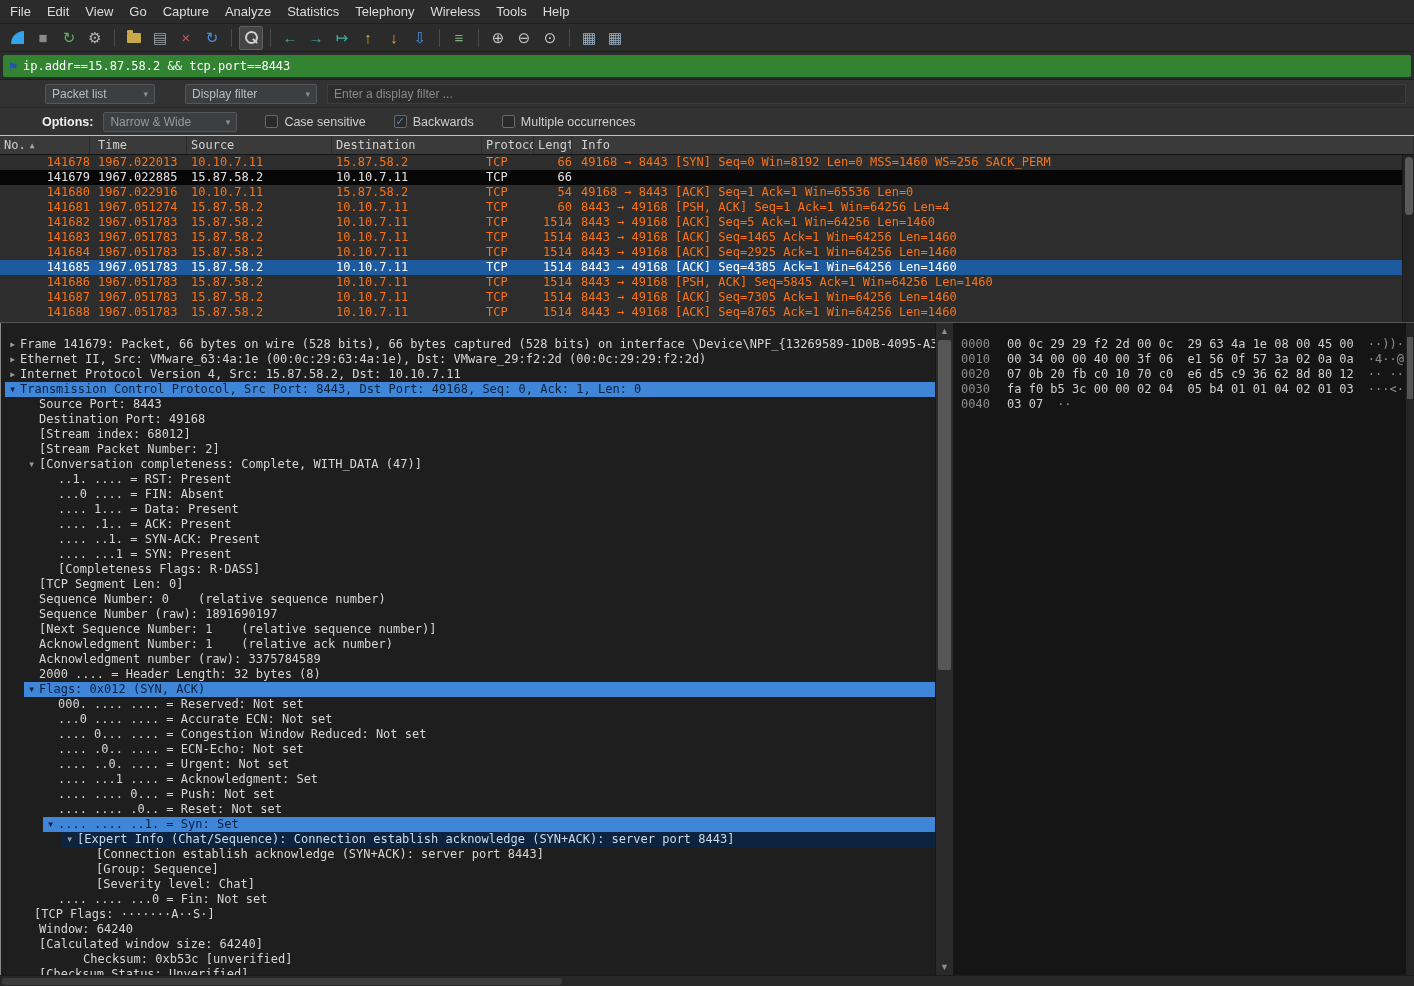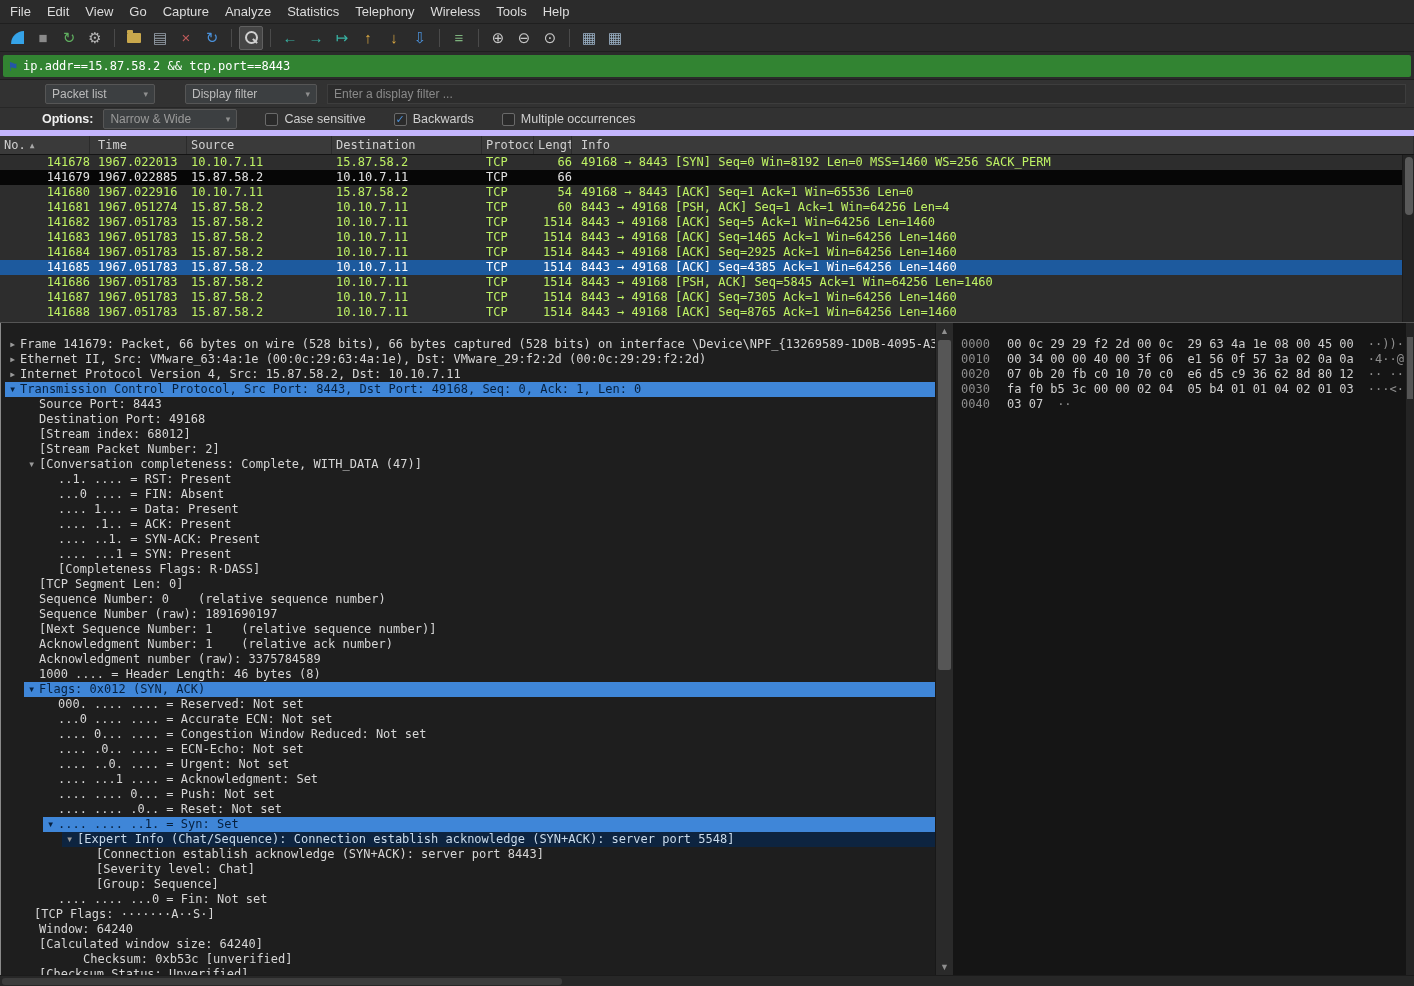--- a/index.html
+++ b/index.html
@@ -32,34 +32,34 @@
   
   .findrow{height:28px;background:#323232;display:flex;align-items:center;border-bottom:1px solid #272727}
   .dropdown{height:20px;background:#3c3f41;border:1px solid #565656;border-radius:2px;color:#bcbcbc;font-size:12px;display:flex;align-items:center;justify-content:space-between;padding:0 6px;cursor:default}
   .dd-arrow{color:#8f8f8f;font-size:9px;margin-left:8px}
   #dd-searchin{width:110px;margin-left:45px}
   #dd-searchtype{width:132px;margin-left:30px}
   .findinput{flex:1;margin:0 8px 0 10px;height:20px;background:#2c2c2c;border:1px solid #3d3d3d;color:#bdbdbd;font-size:12px;padding:0 6px;outline:none}
   .findinput::placeholder{color:#8a8a8a}
 
   
-  .optionsrow{height:28px;background:#323232;display:flex;align-items:center;border-bottom:6px solid #c4b5fd}
+  .optionsrow{height:28px;background:#323232;display:flex;align-items:center;border-bottom:1px solid #c4b5fd}
   .optlabel{font-weight:bold;font-size:12.5px;color:#efefef;margin-left:42px}
   #dd-charwidth{width:134px;margin-left:10px;color:#9a9a9a}
   .cbx-wrap{display:flex;align-items:center;margin-left:28px;color:#cfcfcf;font-size:12.5px;cursor:default}
   .cbx{width:13px;height:13px;background:#2a2a2a;border:1px solid #6a6a6a;border-radius:2px;margin-right:6px;display:flex;align-items:center;justify-content:center;font-size:11px;line-height:11px;color:#4a90d9}
 
   
   .pktheader{height:19px;background:#3a3a3a;display:flex;font-family:"DejaVu Sans Mono","Liberation Mono",monospace;font-size:12px;color:#d0d0d0;border-bottom:1px solid #141414;align-items:center}
   .hc{border-right:1px solid #2b2b2b;height:100%;display:flex;align-items:center;padding:0 4px;overflow:hidden;white-space:nowrap}
   .sortind{font-size:8px;color:#a8a8a8;margin-left:4px}
 
   
   .pktlist{height:167px;background:#2d2d2d;position:relative;overflow:hidden}
-  .prow{display:flex;height:15px;line-height:15px;font-family:"DejaVu Sans Mono","Liberation Mono",monospace;font-size:12px;color:#bef264;white-space:pre}
+  .prow{display:flex;height:15px;line-height:15px;font-family:"DejaVu Sans Mono","Liberation Mono",monospace;font-size:12px;color:#f97316;white-space:pre}
   .prow span{overflow:hidden}
   .w0{width:90px;text-align:right;flex:none}
   .w1{width:97px;padding-left:8px;flex:none}
   .w2{width:145px;padding-left:4px;flex:none}
   .w3{width:150px;padding-left:4px;flex:none}
   .w4{width:52px;padding-left:4px;flex:none}
   .w5{width:38px;text-align:right;flex:none}
   .w6{flex:1;padding-left:9px}
   .prow.dark{background:#060606;color:#e2e2e2}
   .prow.selected{background:#1d5a9e;color:#ffffff}
@@ -249,35 +249,35 @@
         <div class="dline" style="padding-left: 42px;"><span class="dwrap"><span class="darrow"></span><span class="dtext">.... .1.. = ACK: Present</span></span></div>
         <div class="dline" style="padding-left: 42px;"><span class="dwrap"><span class="darrow"></span><span class="dtext">.... ..1. = SYN-ACK: Present</span></span></div>
         <div class="dline" style="padding-left: 42px;"><span class="dwrap"><span class="darrow"></span><span class="dtext">.... ...1 = SYN: Present</span></span></div>
         <div class="dline" style="padding-left: 42px;"><span class="dwrap"><span class="darrow"></span><span class="dtext">[Completeness Flags: R·DASS]</span></span></div>
         <div class="dline" style="padding-left: 23px;"><span class="dwrap"><span class="darrow"></span><span class="dtext">[TCP Segment Len: 0]</span></span></div>
         <div class="dline" style="padding-left: 23px;"><span class="dwrap"><span class="darrow"></span><span class="dtext">Sequence Number: 0    (relative sequence number)</span></span></div>
         <div class="dline" style="padding-left: 23px;"><span class="dwrap"><span class="darrow"></span><span class="dtext">Sequence Number (raw): 1891690197</span></span></div>
         <div class="dline" style="padding-left: 23px; justify-content: flex-end;"><span class="dwrap"><span class="darrow"></span><span class="dtext">[Next Sequence Number: 1    (relative sequence number)]</span></span></div>
         <div class="dline" style="padding-left: 23px;"><span class="dwrap"><span class="darrow"></span><span class="dtext">Acknowledgment Number: 1    (relative ack number)</span></span></div>
         <div class="dline" style="padding-left: 23px;"><span class="dwrap"><span class="darrow"></span><span class="dtext">Acknowledgment number (raw): 3375784589</span></span></div>
-        <div class="dline" style="padding-left: 23px;"><span class="dwrap"><span class="darrow"></span><span class="dtext">1000 .... = Header Length: 46 bytes (8)</span></span></div>
+        <div class="dline" style="padding-left: 23px;"><span class="dwrap"><span class="darrow"></span><span class="dtext">2000 .... = Header Length: 32 bytes (8)</span></span></div>
         <div class="dline" style="padding-left: 23px;"><span class="dwrap hl-s"><span class="darrow">▾</span><span class="dtext">Flags: 0x012 (SYN, ACK)</span></span></div>
         <div class="dline" style="padding-left: 42px;"><span class="dwrap"><span class="darrow"></span><span class="dtext">000. .... .... = Reserved: Not set</span></span></div>
         <div class="dline" style="padding-left: 42px;"><span class="dwrap"><span class="darrow"></span><span class="dtext">...0 .... .... = Accurate ECN: Not set</span></span></div>
         <div class="dline" style="padding-left: 42px;"><span class="dwrap"><span class="darrow"></span><span class="dtext">.... 0... .... = Congestion Window Reduced: Not set</span></span></div>
         <div class="dline" style="padding-left: 42px;"><span class="dwrap"><span class="darrow"></span><span class="dtext">.... .0.. .... = ECN-Echo: Not set</span></span></div>
         <div class="dline" style="padding-left: 42px;"><span class="dwrap"><span class="darrow"></span><span class="dtext">.... ..0. .... = Urgent: Not set</span></span></div>
         <div class="dline" style="padding-left: 42px;"><span class="dwrap"><span class="darrow"></span><span class="dtext">.... ...1 .... = Acknowledgment: Set</span></span></div>
         <div class="dline" style="padding-left: 42px;"><span class="dwrap"><span class="darrow"></span><span class="dtext">.... .... 0... = Push: Not set</span></span></div>
         <div class="dline" style="padding-left: 42px;"><span class="dwrap"><span class="darrow"></span><span class="dtext">.... .... .0.. = Reset: Not set</span></span></div>
         <div class="dline" style="padding-left: 42px;"><span class="dwrap hl-s"><span class="darrow">▾</span><span class="dtext">.... .... ..1. = Syn: Set</span></span></div>
-        <div class="dline" style="padding-left: 61px;"><span class="dwrap hl-e"><span class="darrow">▾</span><span class="dtext">[Expert Info (Chat/Sequence): Connection establish acknowledge (SYN+ACK): server port 5548]</span></span></div>
+        <div class="dline" style="padding-left: 61px;"><span class="dwrap hl-e"><span class="darrow">▾</span><span class="dtext">[Expert Info (Chat/Sequence): Connection establish acknowledge (SYN+ACK): server port 8443]</span></span></div>
         <div class="dline" style="padding-left: 80px;"><span class="dwrap"><span class="darrow"></span><span class="dtext">[Connection establish acknowledge (SYN+ACK): server port 8443]</span></span></div>
+        <div class="dline" style="padding-left: 80px;"><span class="dwrap"><span class="darrow"></span><span class="dtext">[Group: Sequence]</span></span></div>
         <div class="dline" style="padding-left: 80px;"><span class="dwrap"><span class="darrow"></span><span class="dtext">[Severity level: Chat]</span></span></div>
-        <div class="dline" style="padding-left: 80px;"><span class="dwrap"><span class="darrow"></span><span class="dtext">[Group: Sequence]</span></span></div>
         <div class="dline" style="padding-left: 42px;"><span class="dwrap"><span class="darrow"></span><span class="dtext">.... .... ...0 = Fin: Not set</span></span></div>
         <div class="dline" style="padding-left: 18px;"><span class="dwrap"><span class="darrow"></span><span class="dtext">[TCP Flags: ·······A··S·]</span></span></div>
         <div class="dline" style="padding-left: 23px;"><span class="dwrap"><span class="darrow"></span><span class="dtext">Window: 64240</span></span></div>
         <div class="dline" style="padding-left: 23px;"><span class="dwrap"><span class="darrow"></span><span class="dtext">[Calculated window size: 64240]</span></span></div>
         <div class="dline" style="padding-left: 23px; margin-left: 44px;"><span class="dwrap"><span class="darrow"></span><span class="dtext">Checksum: 0xb53c [unverified]</span></span></div>
         <div class="dline" style="padding-left: 23px;"><span class="dwrap"><span class="darrow"></span><span class="dtext">[Checksum Status: Unverified]</span></span></div>
       </div>
     <div class="vscroll">
       <div class="sb-btn top">▲</div>
       <div class="sb-thumb"></div>

